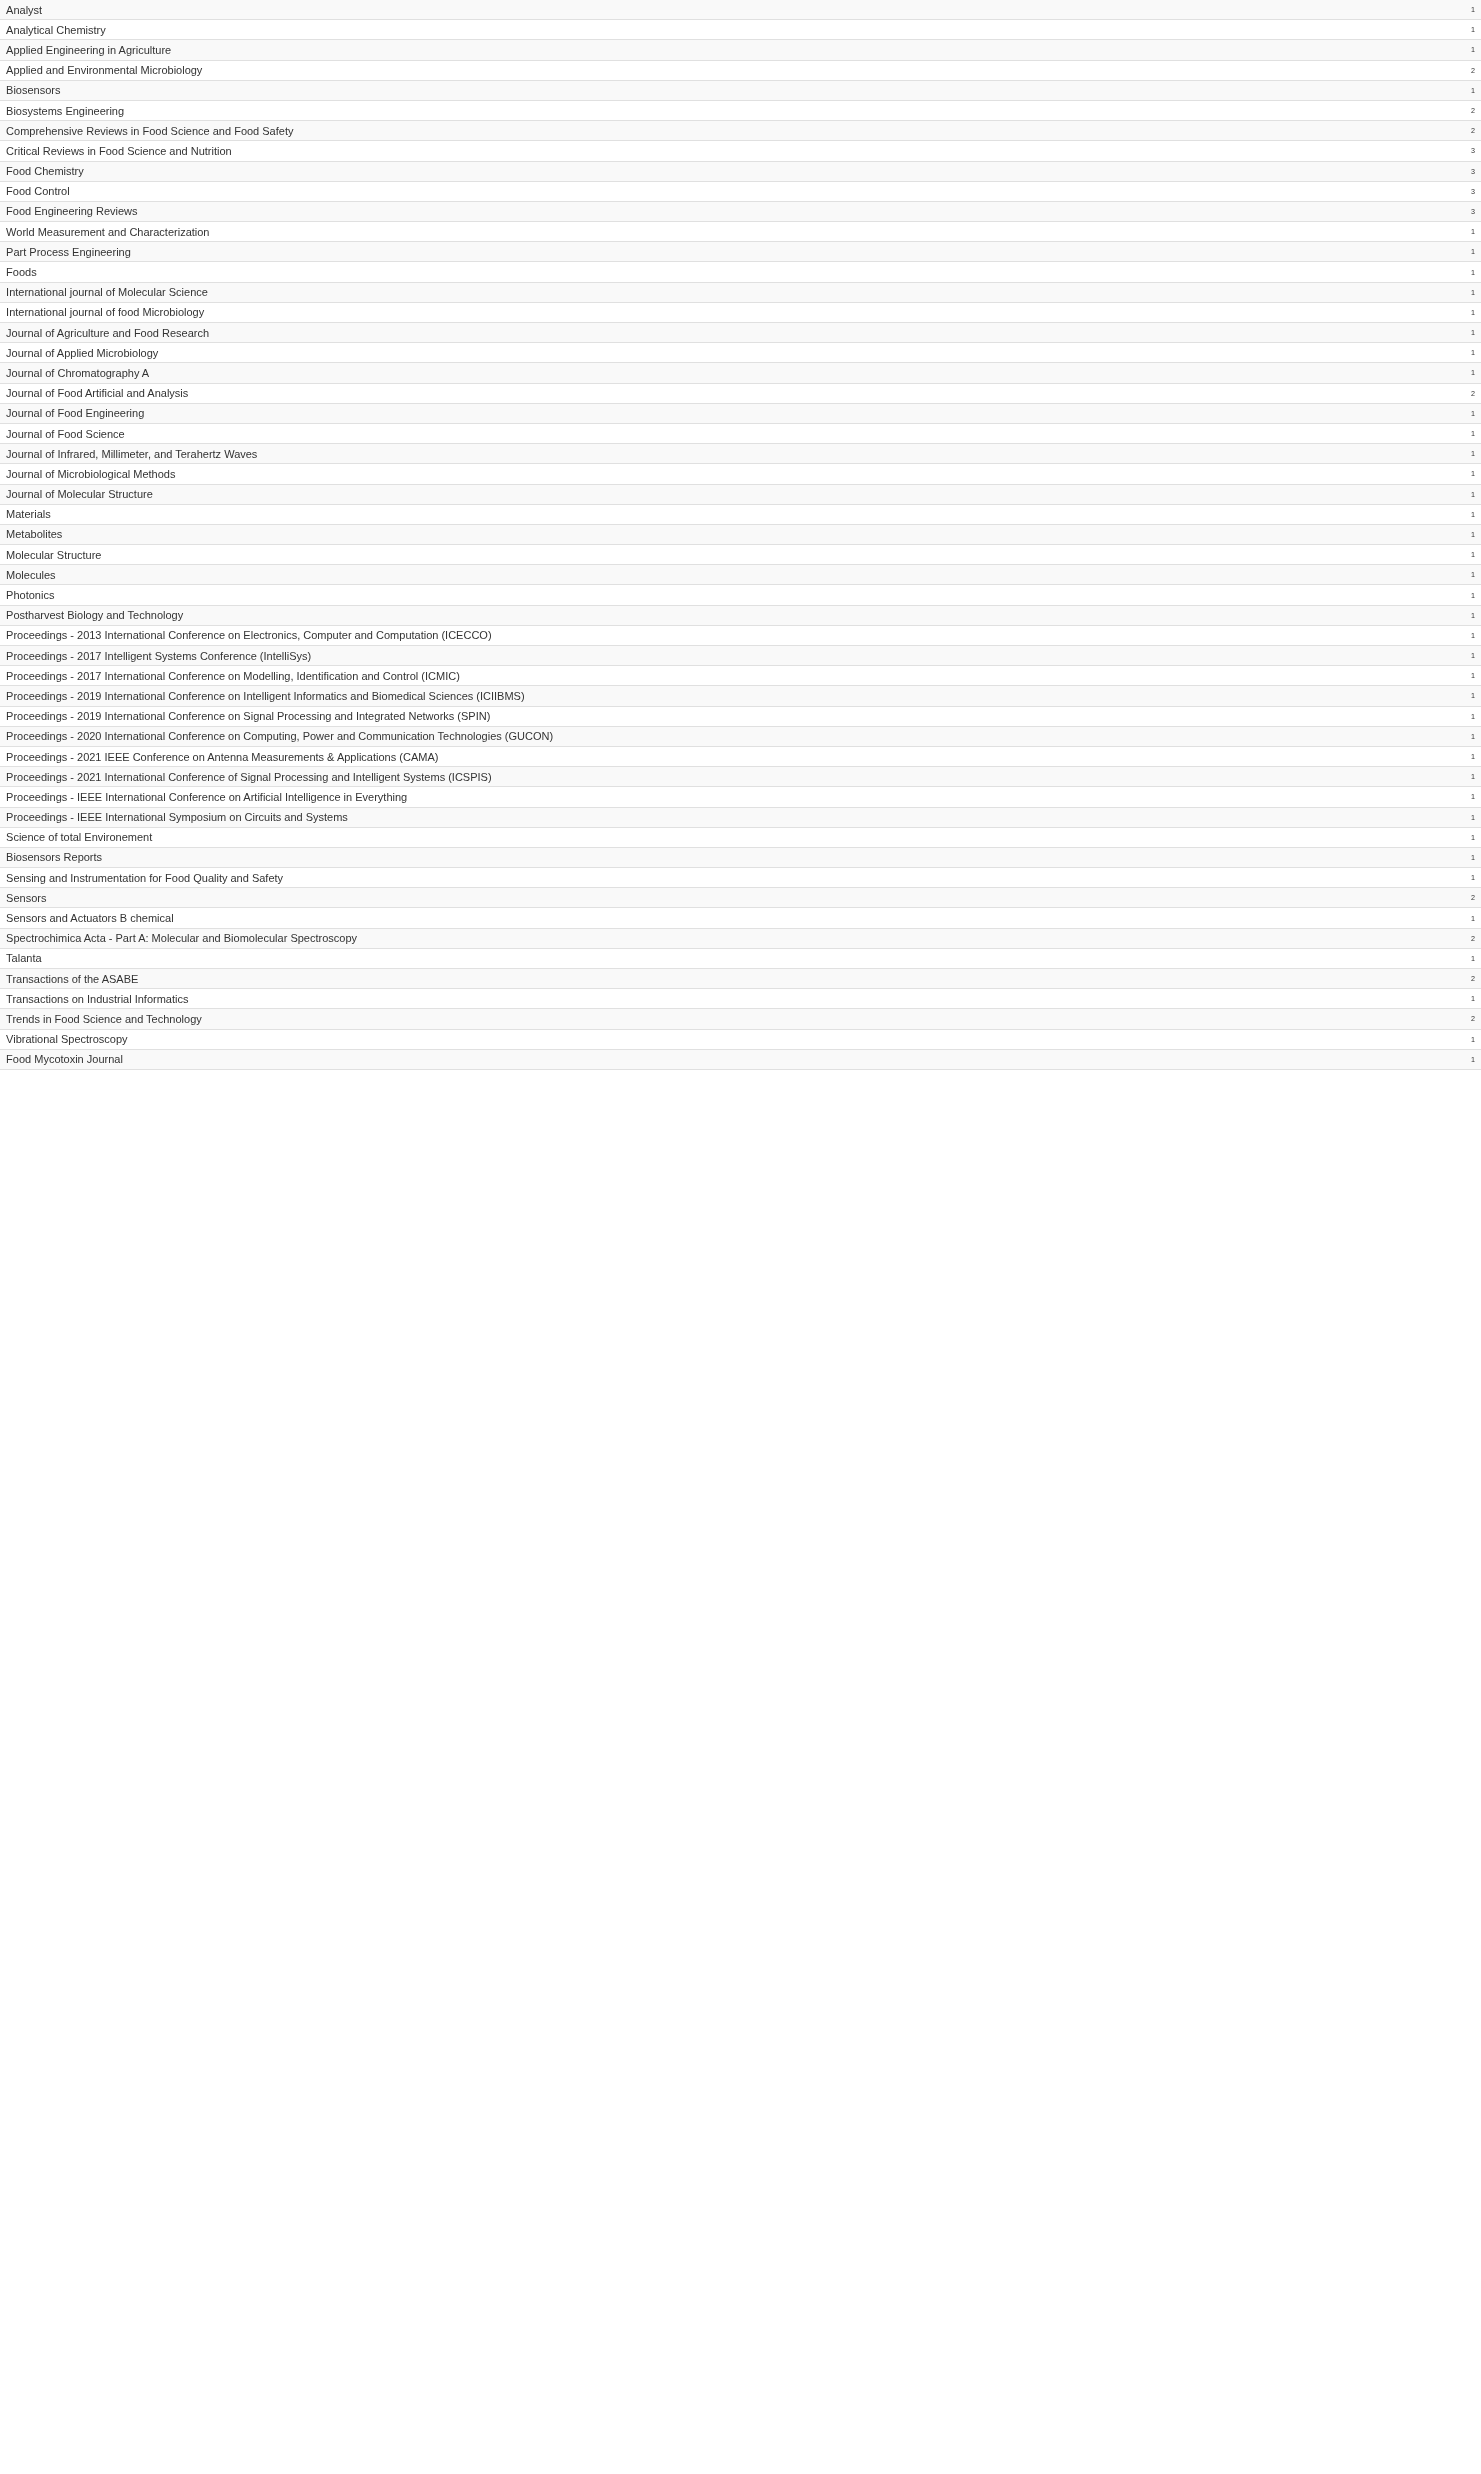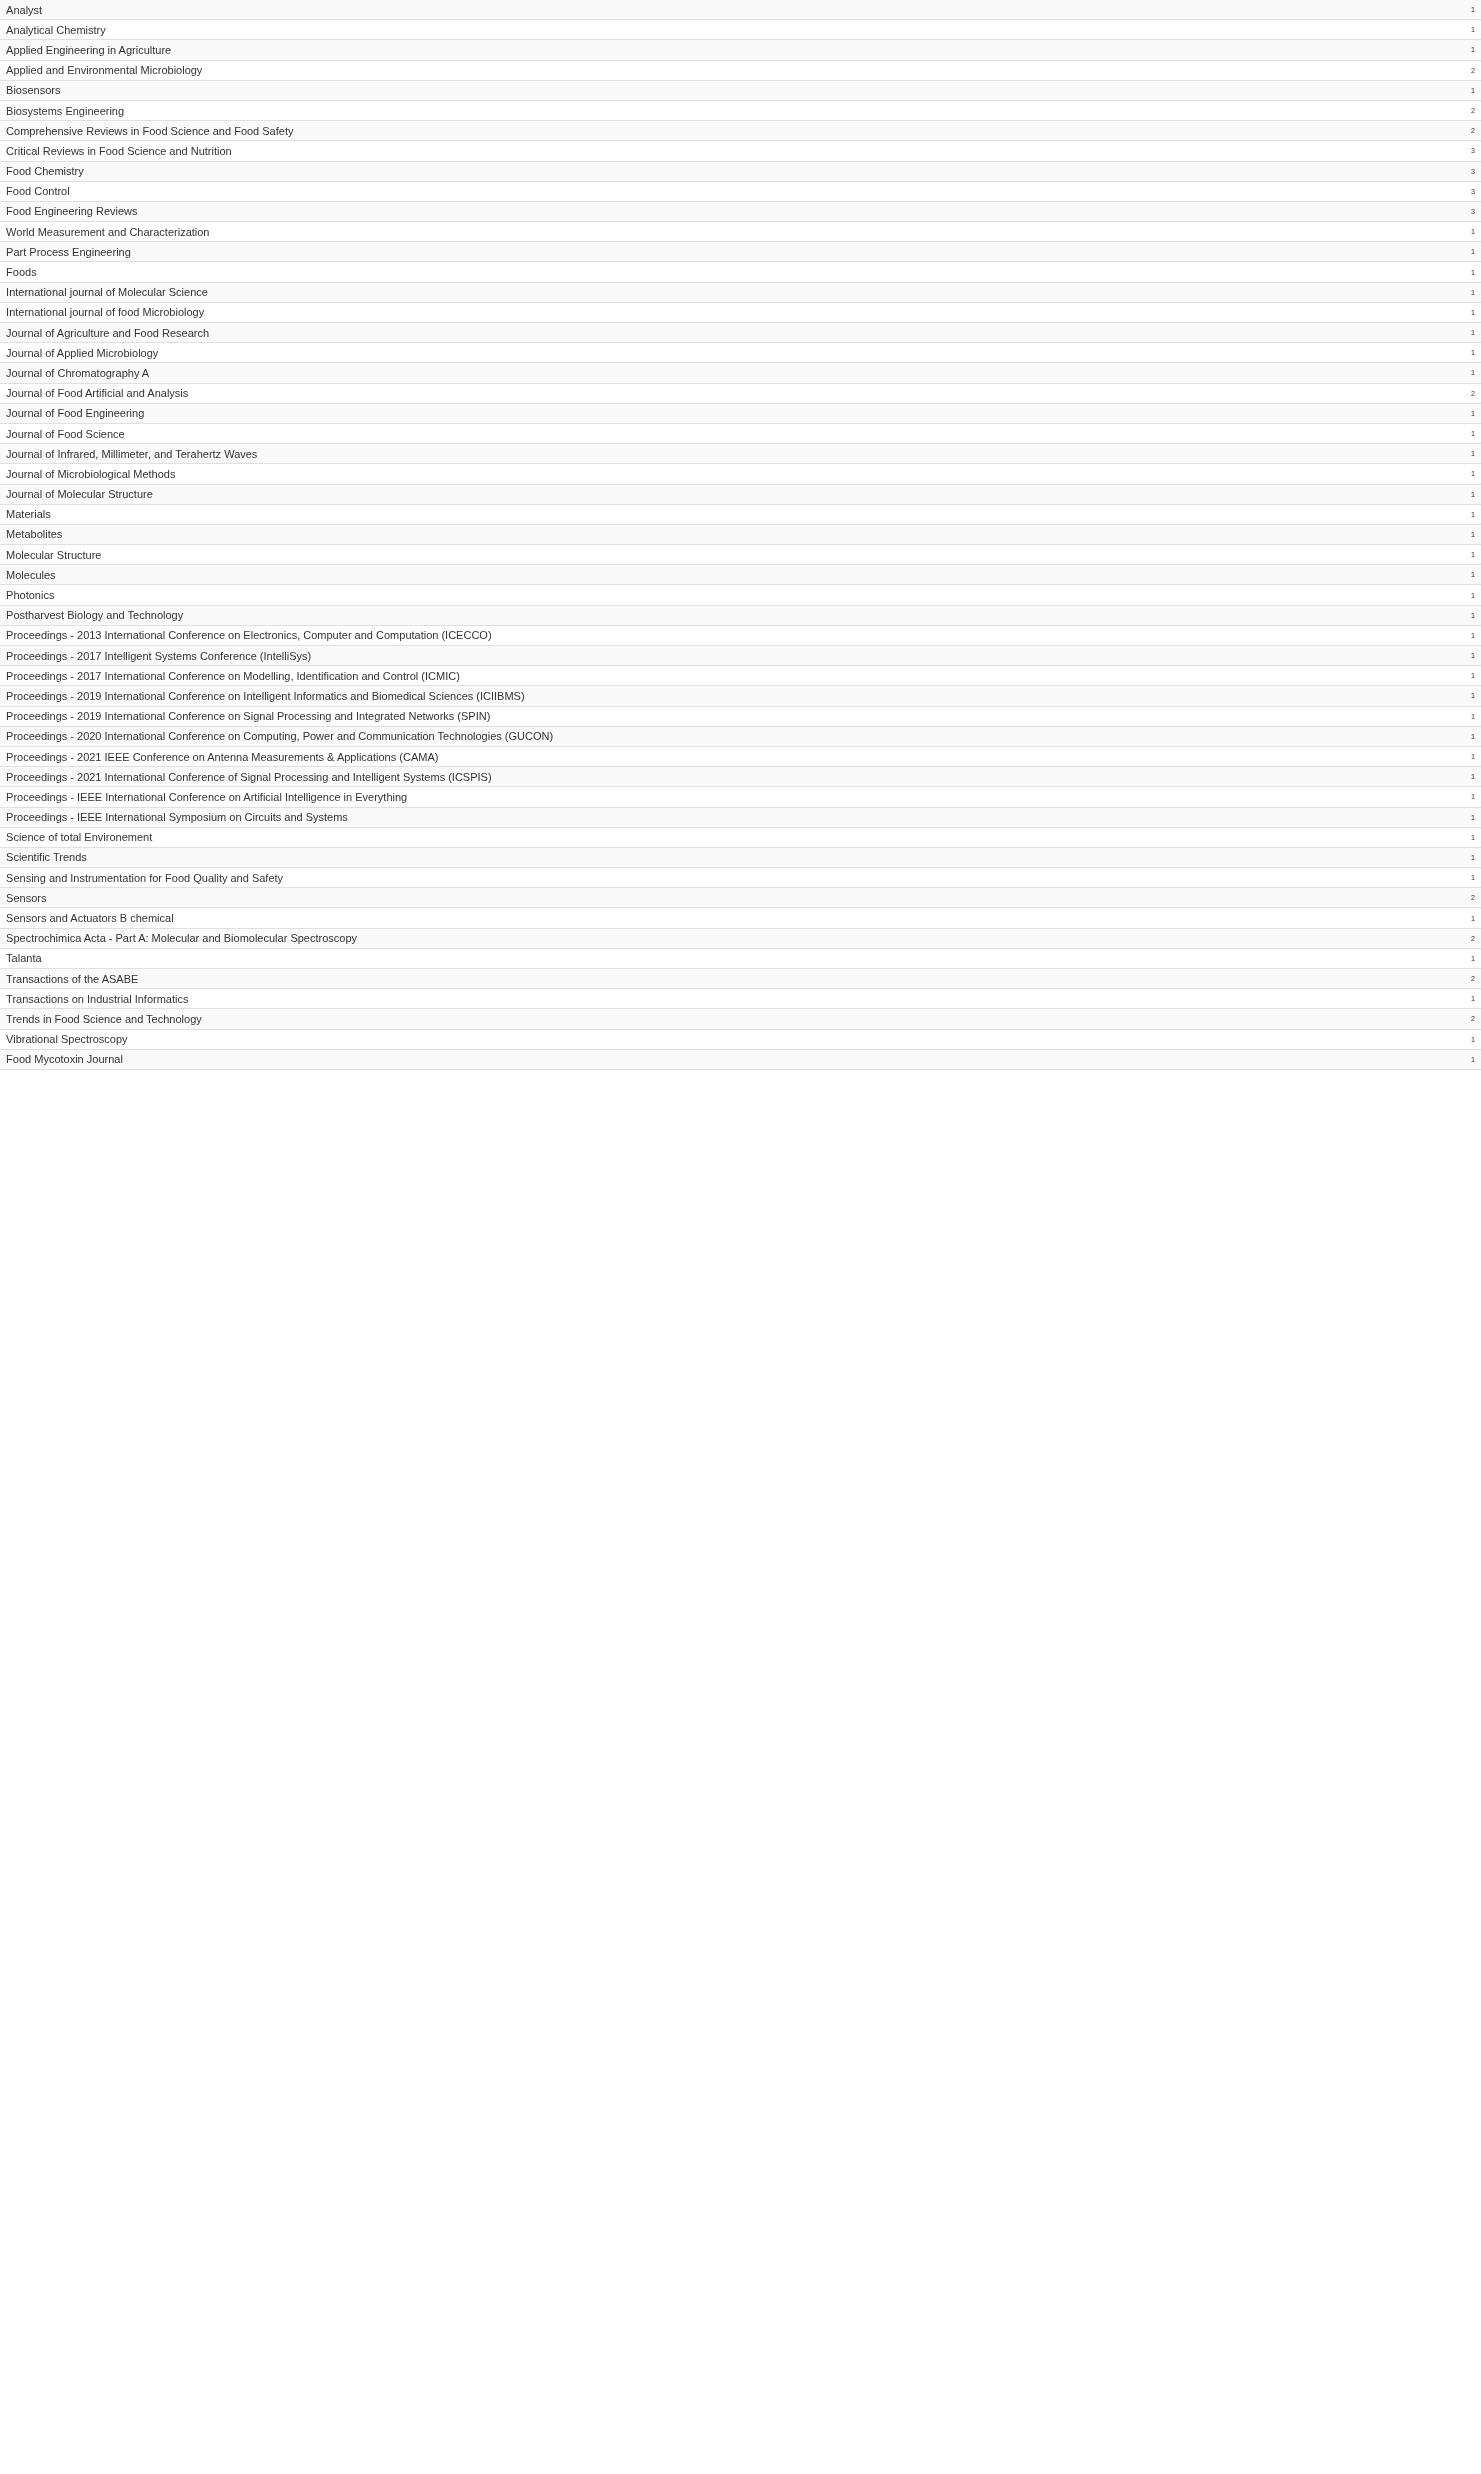--- a/index.html
+++ b/index.html
@@ -209,21 +209,21 @@
     </div>
     <div class="table-row">
       <span class="row-label">Proceedings - IEEE International Symposium on Circuits and Systems</span>
       <span class="row-value">1</span>
     </div>
     <div class="table-row">
       <span class="row-label">Science of total Environement</span>
       <span class="row-value">1</span>
     </div>
     <div class="table-row">
-      <span class="row-label">Scientific Trends</span>
+      <span class="row-label">Biosensors Reports</span>
       <span class="row-value">1</span>
     </div>
     <div class="table-row">
       <span class="row-label">Sensing and Instrumentation for Food Quality and Safety</span>
       <span class="row-value">1</span>
     </div>
     <div class="table-row">
       <span class="row-label">Sensors</span>
       <span class="row-value">2</span>
     </div>

